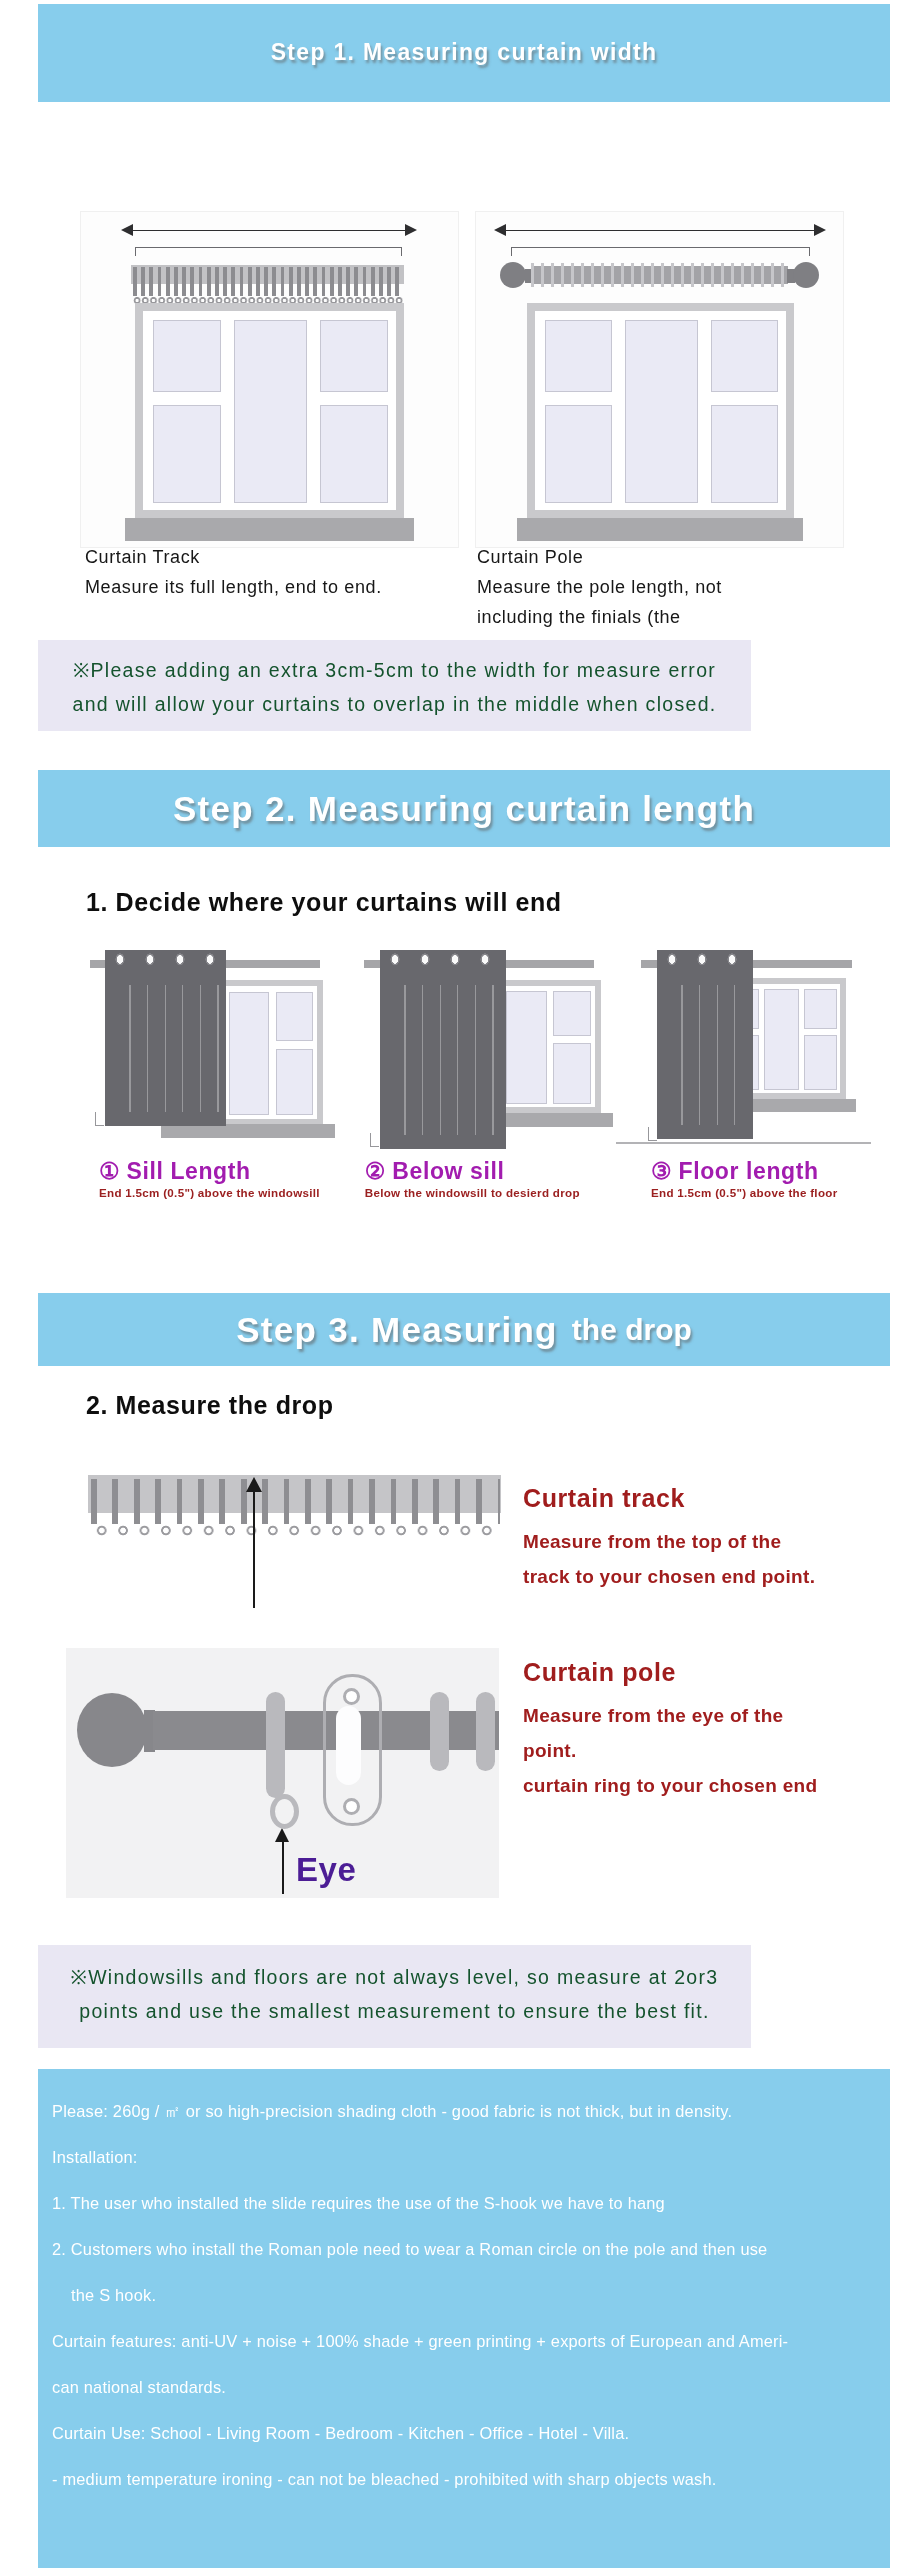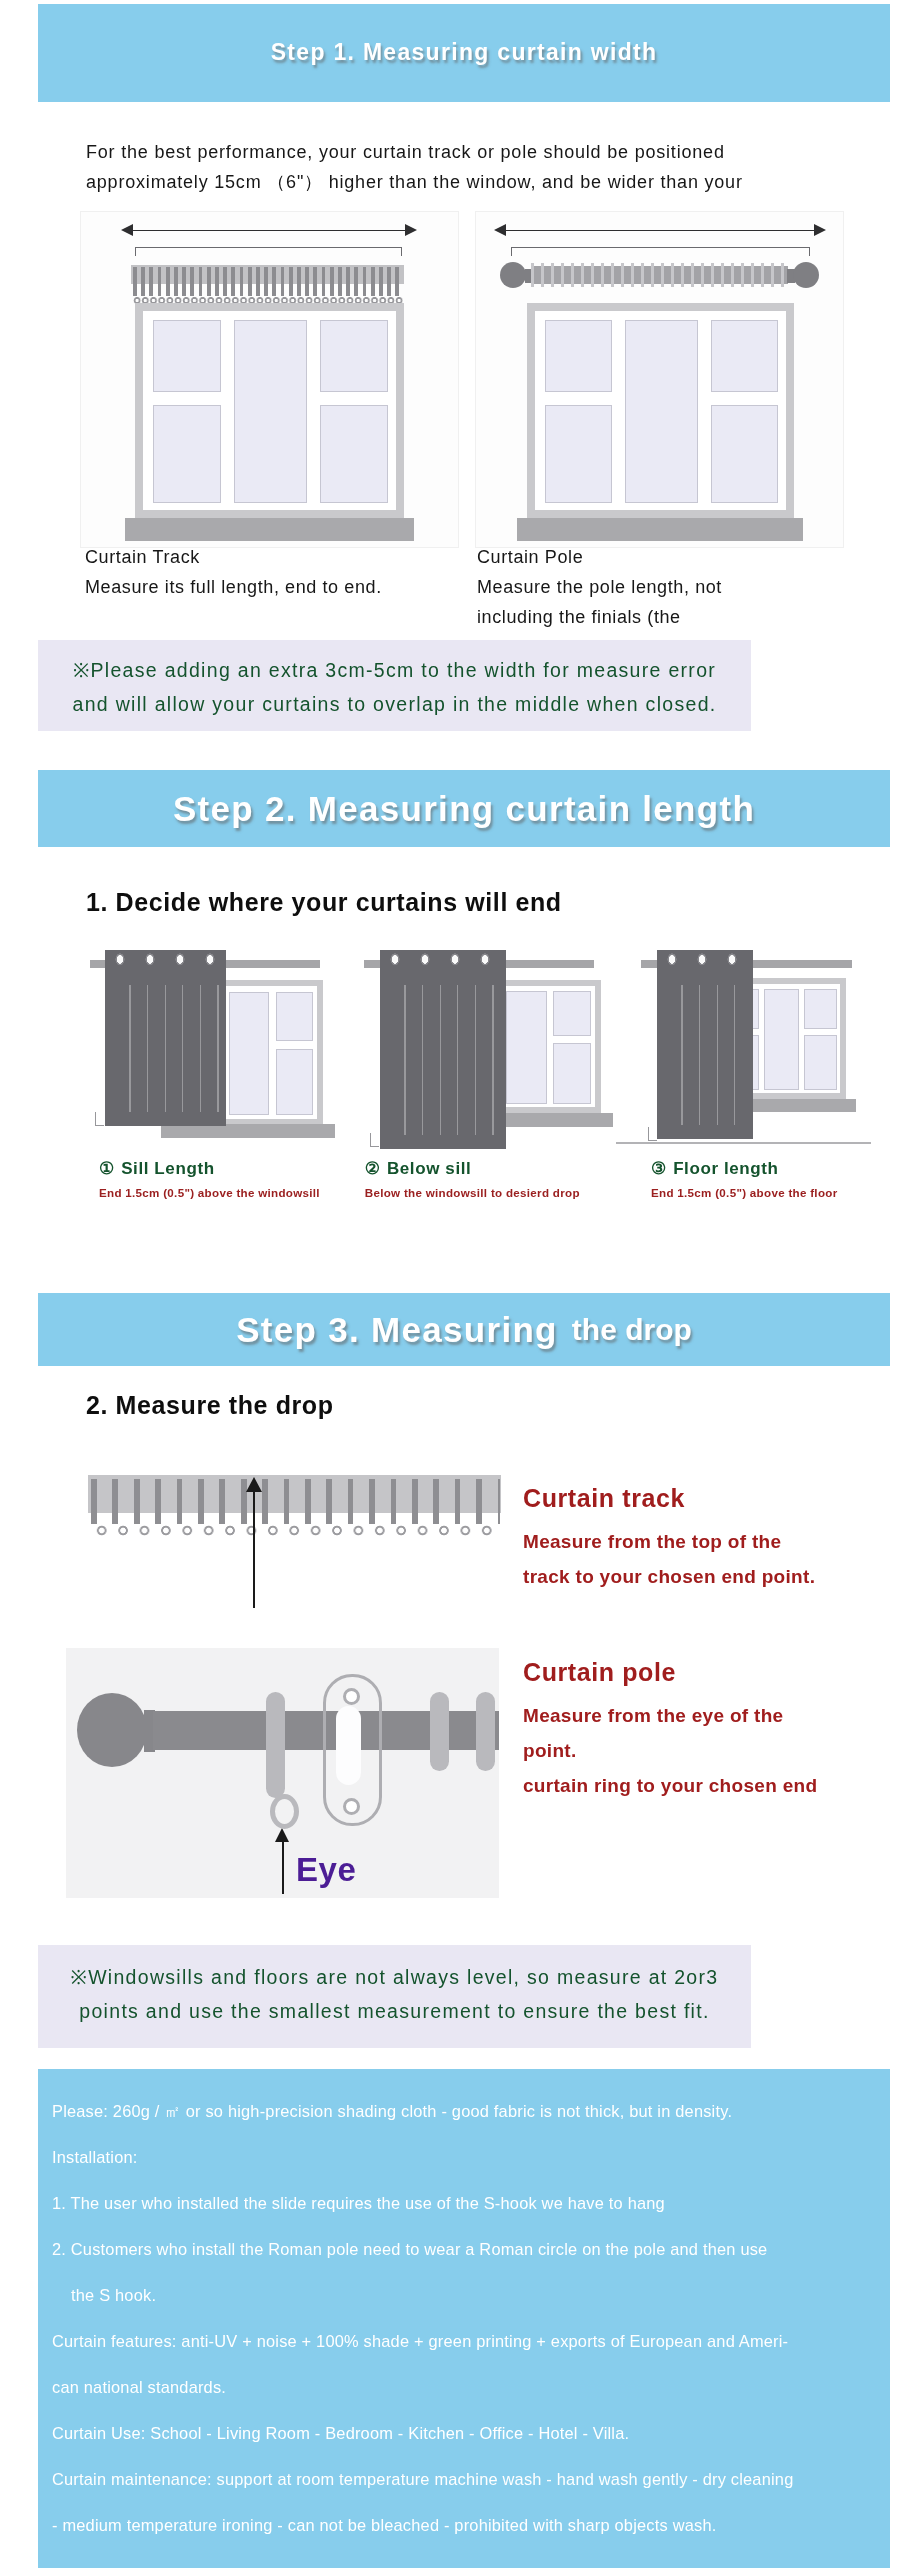--- a/index.html
+++ b/index.html
@@ -79,21 +79,21 @@
   .mini-win{position:absolute;background:#fff;border:6.3px solid #c9c9cc;box-sizing:border-box;}
   .mini-sill{position:absolute;background:#a9a9ac;}
   .curtain{position:absolute;background:#68686d;}
   .grommets{position:absolute;left:0;right:0;top:0;height:19px;
     background-image:radial-gradient(5.7px 7.5px at 15px 9.4px,#fafafa 55%,#85858a 60% 78%,transparent 82%);
     background-size:30px 19px;background-repeat:repeat-x;}
   .folds{position:absolute;left:7.5px;right:7.5px;top:35px;bottom:14px;
     background:repeating-linear-gradient(90deg,transparent 0 16.4px,rgba(255,255,255,.32) 16.4px 17.6px);}
   .tick{position:absolute;width:7.5px;height:12.6px;border-left:1.9px solid #97979b;border-bottom:1.9px solid #97979b;}
   .floor{position:absolute;background:#b3b3b6;}
-  .opt-label{position:absolute;top:211px;color:#14532d;font-weight:bold;font-size:17px;letter-spacing:0.6px;}
+  .opt-label{position:absolute;top:211px;color:#a21caf;font-weight:bold;font-size:23px;letter-spacing:0.6px;}
   .opt-label .num{margin-right:6.3px;}
   .opt-desc{position:absolute;top:239px;color:#9b2020;font-weight:bold;font-size:11.6px;letter-spacing:0.3px;}
 
   
   .track3{position:absolute;left:88px;top:1475px;width:413px;height:38px;background:#c5c5c8;}
   .track3-stems{position:absolute;left:91px;top:1479px;width:409px;height:45px;
     background:repeating-linear-gradient(90deg,#8e8e92 0 5.7px,transparent 5.7px 21.4px);}
   .track3-eyes{position:absolute;left:91px;top:1524px;width:409px;height:12.6px;
     background-image:radial-gradient(circle at 10.7px 6.3px, transparent 2.5px, #9a9a9e 3.1px 4.4px, transparent 5px);
     background-size:21.4px 12.6px;}
@@ -130,24 +130,20 @@
 </style>
 </head>
 <body>
 
 <div class="page">
 
   <section id="banner1" class="banner">
     <span>Step 1. Measuring curtain width</span>
   </section>
 
-  <div class="intro">
-    <div>For the best performance, your curtain track or pole should be positioned</div>
-    <div>approximately 15cm （6"） higher than the window, and be wider than your</div>
-  </div>
 
   <div id="figA" class="fig-area">
     <div class="dim-line" style="left:52px;top:17.6px;width:272px;"></div>
     <div class="bracket-line" style="left:54px;top:35px;width:267px;"></div>
     <div class="trackbar"></div>
     <div class="track-stems"></div>
     <div class="track-eyes"></div>
     <div class="win" style="left:54px;top:91px;width:269px;height:215px;">
       <div class="pane pane-tl"></div>
       <div class="pane pane-bl"></div>
@@ -307,18 +303,17 @@
 
   <div id="infoBox">
     <div class="info-line">Please: 260g / ㎡ or so high-precision shading cloth - good fabric is not thick, but in density.</div>
     <div class="info-line">Installation:</div>
     <div class="info-line">1. The user who installed the slide requires the use of the S-hook we have to hang</div>
     <div class="info-line">2. Customers who install the Roman pole need to wear a Roman circle on the pole and then use</div>
     <div class="info-line">    the S hook.</div>
     <div class="info-line">Curtain features: anti-UV + noise + 100% shade + green printing + exports of European and Ameri-</div>
     <div class="info-line">can national standards.</div>
     <div class="info-line">Curtain Use: School - Living Room - Bedroom - Kitchen - Office - Hotel - Villa.</div>
-    <div class="info-line">Curtain maintenance: support at room temperature machine wash - hand wash gently - dry cleaning</div>
     <div class="info-line">- medium temperature ironing - can not be bleached - prohibited with sharp objects wash.</div>
   </div>
 
 </div>
 
 
 </body></html>

